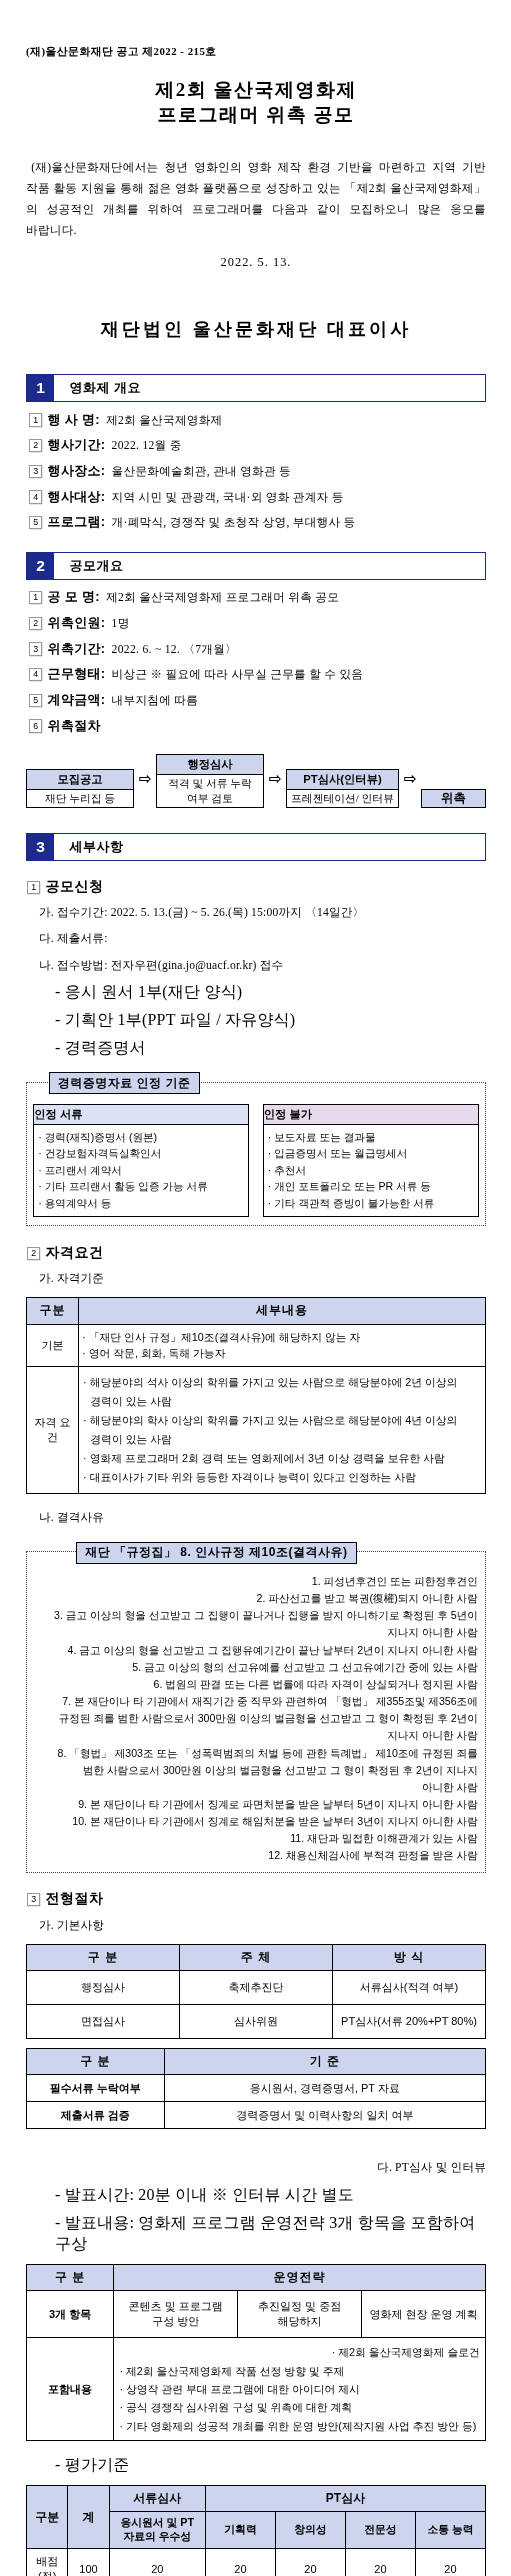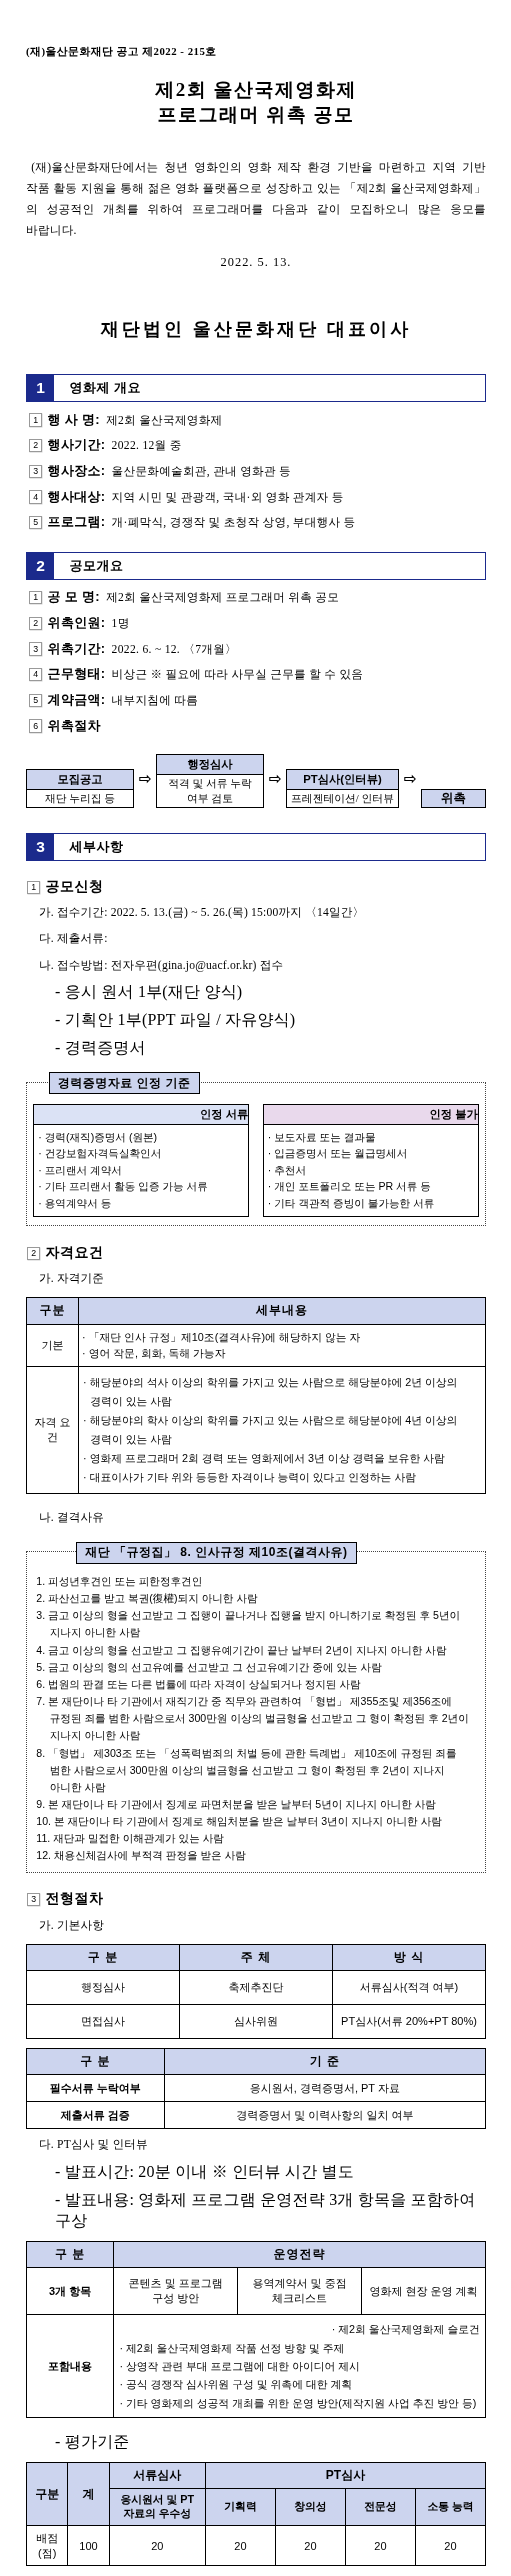--- a/index.html
+++ b/index.html
@@ -52,41 +52,41 @@
   .korline{margin-top:8.2px;font-size:11.6px;line-height:1.55;letter-spacing:0.2px;padding-left:36px;text-indent:-23px;word-break:keep-all;}
   .dashline{margin-top:7.2px;font-size:16px;padding-left:29px;letter-spacing:0.2px;}
 
   
   .dotbox{position:relative;border:0.5px dotted #444;margin-top:23px;padding:20.6px 6.2px 8.2px 6.2px;}
   .badge{position:absolute;top:-10.8px;left:21.6px;background:#ccd4ee;border:1px solid #000;
     font-family:"Liberation Sans","DejaVu Sans",sans-serif;font-weight:bold;font-size:12px;padding:1.5px 8.2px;letter-spacing:0.5px;}
   .twocol{display:flex;justify-content:space-between;}
   .minitable{border-collapse:collapse;width:48.5%;table-layout:fixed;}
   .minitable td{border:0.8px solid #000;}
-  .minitable .mhead{background:#dbe2f5;border-bottom:1.5px double #000;text-align:right;
+  .minitable .mhead{background:#dbe2f5;border-bottom:1.5px double #000;text-align:left;
     font-family:"Liberation Sans","DejaVu Sans",sans-serif;font-weight:bold;font-size:11.3px;padding:2.1px 0;}
   .minitable.pink .mhead{background:#e9d9ec;}
   .minitable .mbody{padding:4.1px 3.1px 5.2px 4.1px;vertical-align:top;}
   .bullet{font-family:"Liberation Sans","DejaVu Sans",sans-serif;font-size:10.6px;line-height:1.55;padding-left:7.2px;text-indent:-7.2px;word-break:keep-all;}
 
   
   table.dt{border-collapse:collapse;width:100%;margin-top:9.3px;table-layout:fixed;}
   table.dt th,table.dt td{border:0.8px solid #000;font-size:11px;padding:4.1px 3.1px;}
   table.dt th{background:#ccd4ee;border-bottom:1.5px double #000;
     font-family:"Liberation Sans","DejaVu Sans",sans-serif;font-weight:bold;font-size:12px;letter-spacing:1px;}
   table.dt td{font-family:"Liberation Sans","DejaVu Sans",sans-serif;}
   .tc{text-align:center;}
   .cellbullets .bullet{font-size:10.8px;}
   .keycell{text-align:center;font-size:11.3px;}
   .boldcell{font-weight:bold;}
 
   .qual-table td{vertical-align:middle;}
   .qual-table .mid{vertical-align:middle;}
 
-  .disq{margin-top:3.1px;}
+  .disq{margin-top:3.1px;text-align:right;}
   .disq .reason{font-family:"Liberation Sans","DejaVu Sans",sans-serif;font-size:10.6px;line-height:1.62;padding-left:15.5px;text-indent:-13.4px;word-break:keep-all;}
 
   .note{margin-top:11.3px;font-size:11.3px;padding-left:14.4px;letter-spacing:0.3px;}
 
   
   table.eval th{letter-spacing:0;}
   table.eval .sub{font-size:10.8px;letter-spacing:0;}
 </style>
 </head>
 <body>
@@ -345,40 +345,40 @@
       <td class="tc boldcell">필수서류 누락여부</td>
       <td class="tc">응시원서, 경력증명서, PT 자료</td>
     </tr>
     <tr style="height:27px;">
       <td class="tc boldcell">제출서류 검증</td>
       <td class="tc">경력증명서 및 이력사항의 일치 여부</td>
     </tr>
   </tbody>
     </table>
 
-  <div class="korline" style="margin-top:7px;">다. PT심사 및 인터뷰</div>
+  <div class="korline" style="margin-top:30px;text-align:right;">다. PT심사 및 인터뷰</div>
   <div class="dashline">- 발표시간: 20분 이내  ※ 인터뷰 시간 별도</div>
   <div class="dashline">- 발표내용: 영화제 프로그램 운영전략 3개 항목을 포함하여 구상</div>
 
   <table class="dt">
     <colgroup>
         <col style="width:19%;">
         <col style="width:27%;">
         <col style="width:27%;">
         <col style="width:27%;">
       </colgroup>
     <tbody>
         <tr>
       <th class="tc">구 분</th>
       <th class="tc" colspan="3">운영전략</th>
     </tr>
     <tr style="height:47px;">
       <td class="tc boldcell">3개 항목</td>
       <td class="tc" style="word-break:keep-all;">콘텐츠 및 프로그램 구성 방안</td>
-      <td class="tc" style="word-break:keep-all;">용역계약서 및 중점 체크리스트</td>
+      <td class="tc" style="word-break:keep-all;">추진일정 및 중점 해당하지</td>
       <td class="tc" style="word-break:keep-all;">영화제 현장 운영 계획</td>
     </tr>
     <tr>
       <td class="tc boldcell">포함내용</td>
       <td colspan="3" class="cellbullets" style="padding:5.2px 5.2px;">
         <div class="bullet" style="line-height:1.7;text-align:right;">· 제2회 울산국제영화제 슬로건</div>
         <div class="bullet" style="line-height:1.7;">· 제2회 울산국제영화제 작품 선정 방향 및 주제</div>
         <div class="bullet" style="line-height:1.7;">· 상영작 관련 부대 프로그램에 대한 아이디어 제시</div>
         <div class="bullet" style="line-height:1.7;">· 공식 경쟁작 심사위원 구성 및 위촉에 대한 계획</div>
         <div class="bullet" style="line-height:1.7;">· 기타 영화제의 성공적 개최를 위한 운영 방안(제작지원 사업 추진 방안 등)</div>

